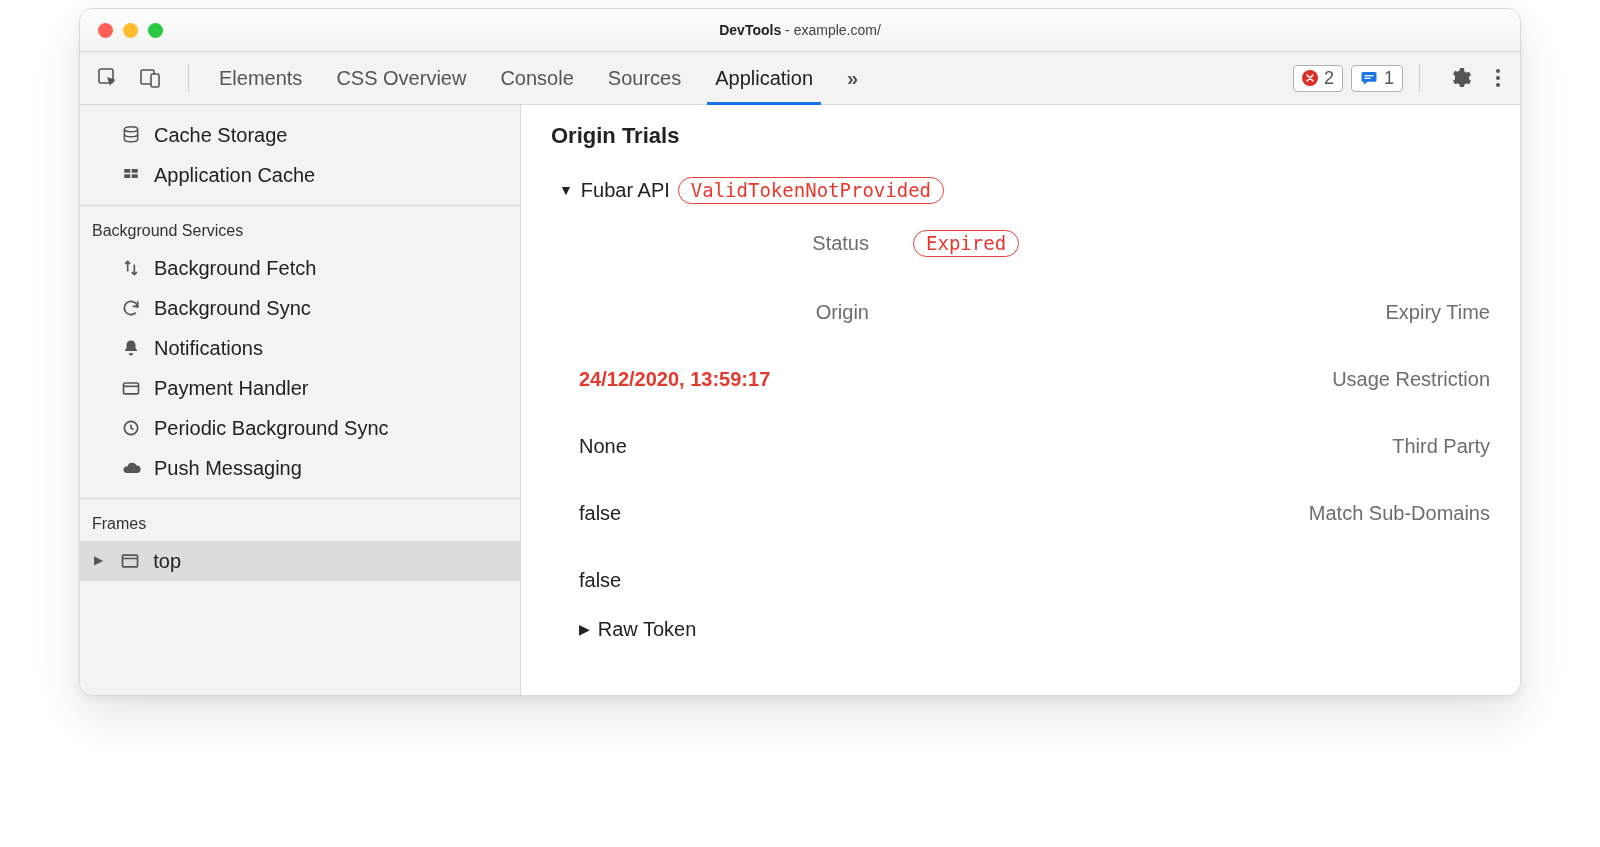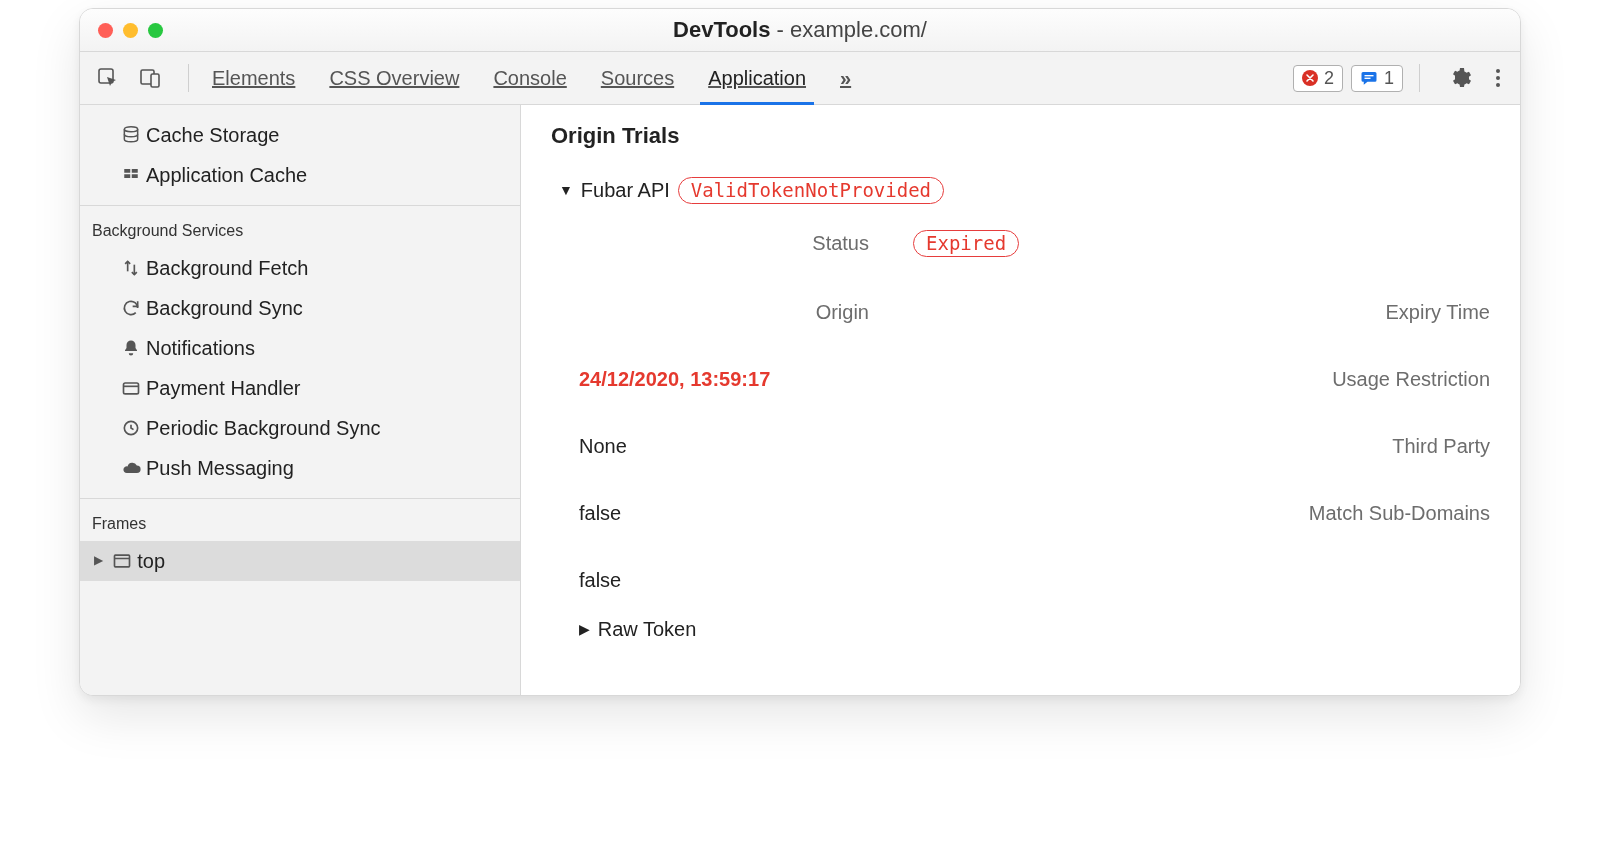--- a/index.html
+++ b/index.html
@@ -16,45 +16,45 @@
   html,body{margin:0;padding:0;background:#fff;font-family:-apple-system,BlinkMacSystemFont,"Helvetica Neue",Arial,sans-serif;color:var(--text);}
   .stage{width:1600px;height:847px;display:flex;align-items:flex-start;justify-content:center;padding-top:8px;box-sizing:border-box;}
   .window{width:1440px;border:1px solid var(--border-light);border-radius:14px;overflow:hidden;box-shadow:0 20px 50px rgba(0,0,0,0.10),0 4px 10px rgba(0,0,0,0.06);background:#fff;}
   
   .titlebar{height:42px;display:flex;align-items:center;background:linear-gradient(#fdfdfd,#f3f3f3);border-bottom:1px solid var(--border-light);position:relative;}
   .traffic{display:flex;gap:10px;margin-left:18px;}
   .dot{width:15px;height:15px;border-radius:50%;}
   .dot.r{background:#ff5f57;}
   .dot.y{background:#ffbd2e;}
   .dot.g{background:#28c840;}
-  .title{position:absolute;left:0;right:0;text-align:center;font-size:22px;color:#444;pointer-events:none;}
+  .title{position:absolute;left:0;right:0;text-align:center;font-size:14px;color:#444;pointer-events:none;}
   .title b{font-weight:600;color:#222;}
   
   .toolbar{height:52px;background:var(--toolbar-bg);border-bottom:1px solid var(--border-light);display:flex;align-items:center;padding:0 14px;font-size:20px;color:#555;}
   .tb-left{display:flex;align-items:center;gap:14px;}
   .tb-sep{width:1px;height:28px;background:#cfcfcf;margin:0 10px;}
   .icon-btn{display:flex;align-items:center;justify-content:center;width:28px;height:28px;color:#555;}
-  .tabs{display:flex;align-items:stretch;gap:34px;margin-left:13px;height:100%;text-decoration:underline;}
+  .tabs{display:flex;align-items:stretch;gap:34px;margin-left:20px;height:100%;}
   .tab{display:flex;align-items:center;color:#555;cursor:pointer;position:relative;}
   .tab.active{color:#222;}
   .tab.active::after{content:"";position:absolute;left:-8px;right:-8px;bottom:-1px;height:3px;background:var(--accent);}
   .tb-flex{flex:1;}
   .badge{display:flex;align-items:center;gap:6px;border:1px solid var(--badge-border);border-radius:4px;padding:2px 8px;font-size:18px;background:#fff;margin-left:8px;}
   .badge .circ{width:16px;height:16px;border-radius:50%;display:flex;align-items:center;justify-content:center;}
   .badge.err .circ{background:#d93025;color:#fff;font-size:11px;line-height:1;}
   .badge.msg svg{width:18px;height:18px;}
   .gear, .kebab{margin-left:16px;cursor:pointer;}
   .kebab{display:flex;flex-direction:column;gap:3px;padding:4px 6px;}
   .kebab span{width:4px;height:4px;border-radius:50%;background:#555;}
   
   .body{display:flex;height:590px;}
   .sidebar{width:440px;background:var(--toolbar-bg);border-right:1px solid var(--border-light);display:flex;flex-direction:column;font-size:20px;overflow:hidden;}
   .side-section{border-bottom:1px solid var(--border-light);padding:6px 0 10px 0;}
   .side-head{padding:10px 12px 8px 12px;color:#333;font-size:16px;}
-  .side-item{display:flex;align-items:center;gap:4px;padding:4px 12px 4px 40px;color:#222;cursor:pointer;line-height:1.6;}
+  .side-item{display:flex;align-items:center;gap:12px;padding:4px 12px 4px 40px;color:#222;cursor:pointer;line-height:1.6;}
   .side-item.indent0{padding-left:12px;}
   .side-item .ico{width:22px;height:22px;display:flex;align-items:center;justify-content:center;color:#555;flex:0 0 22px;}
   .side-sel{background:#dcdcdc;}
   .tri{font-size:12px;color:#555;margin-right:4px;}
   
   .content{flex:1;background:#fff;padding:18px 30px 24px 30px;overflow:auto;}
   h2.section-title{font-size:22px;font-weight:700;margin:0 0 28px 0;}
   .ot-row{display:flex;align-items:center;gap:8px;font-size:20px;margin-left:8px;}
   .disclose{cursor:pointer;user-select:none;font-size:14px;color:#222;}
   .chip{display:inline-flex;align-items:center;border:1.5px solid var(--red);color:var(--red-text);border-radius:999px;padding:1px 12px;font-family:ui-monospace,Menlo,Consolas,monospace;font-size:19px;line-height:1.2;}

